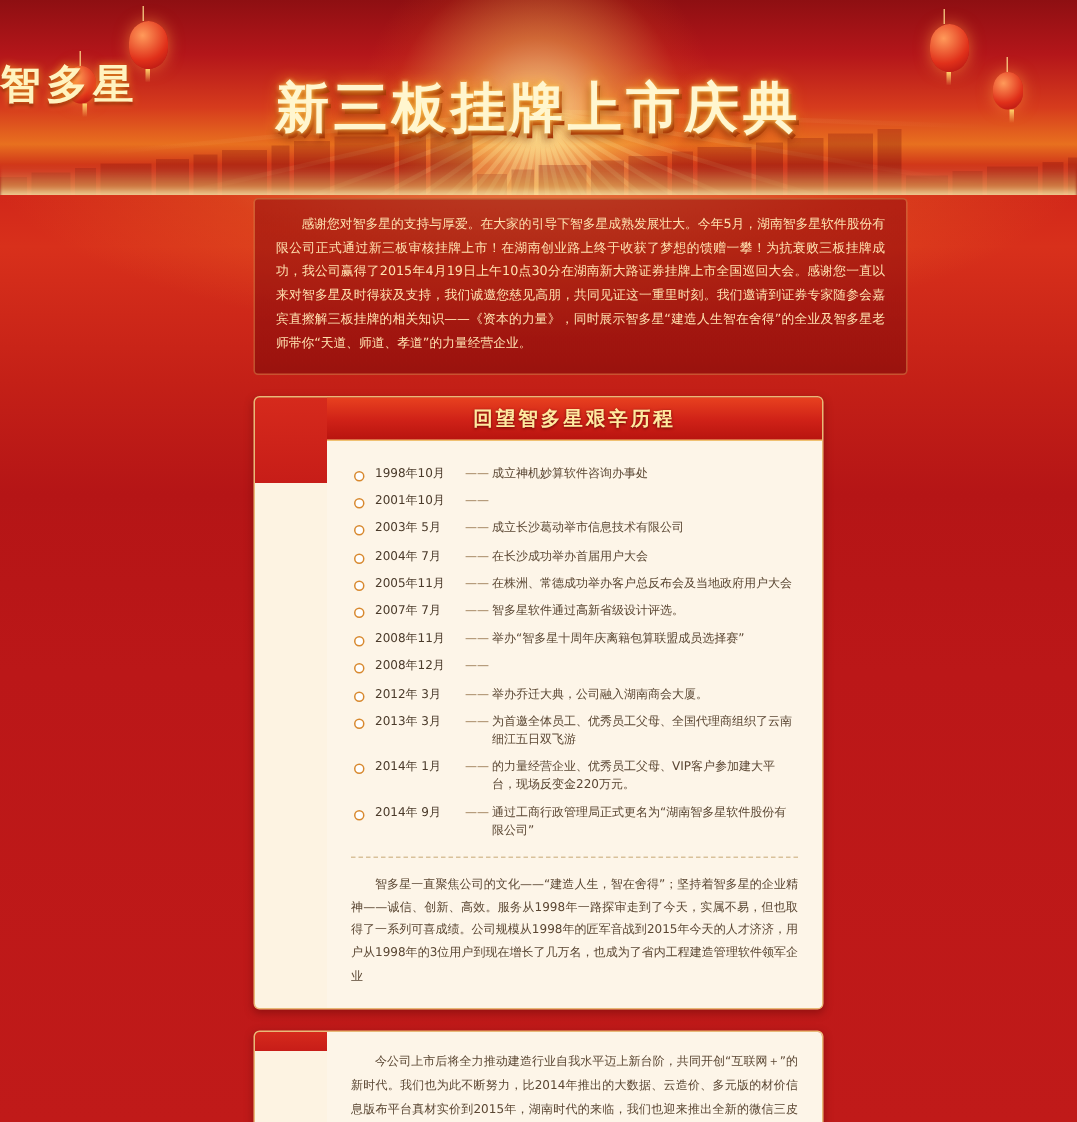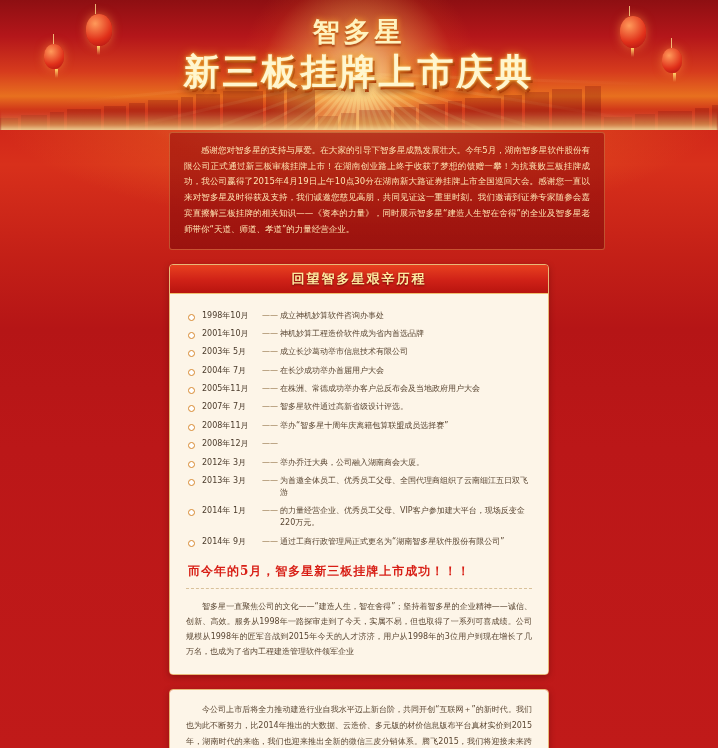--- a/index.html
+++ b/index.html
@@ -62,22 +62,22 @@
     background: linear-gradient(180deg, rgba(120,10,10,0.55), rgba(90,5,5,0.85));
   }
   .banner-glow-bottom {
     position: absolute;
     left: 0; bottom: -6px; width: 718px; height: 26px;
     background: linear-gradient(180deg, rgba(255,200,90,0) 0%, rgba(255,210,110,0.55) 55%, rgba(255,235,170,0.9) 80%, rgba(255,200,90,0.1) 100%);
     filter: blur(1px);
   }
   .title-zdx {
     position: absolute;
-    left: 0; top: 14px; width: 718px;
-    text-align: center;
+    left: 0; top: 38px; width: 718px;
+    text-align: left;
     font-family: "DejaVu Serif", "Liberation Serif", serif;
     font-size: 27px;
     font-weight: bold;
     letter-spacing: 4px;
     color: #fff3c0;
     text-shadow: 0 0 6px rgba(255,170,40,0.9), 0 2px 2px rgba(120,10,0,0.8);
   }
   .title-main {
     position: absolute;
     left: 0; top: 48px; width: 718px;
@@ -149,20 +149,21 @@
   
   .card {
     width: 380px;
     box-sizing: border-box;
     background: linear-gradient(180deg, #d62a1c 0%, #c71d18 14%, #fdf3e2 14%, #fdf3e2 100%);
     border-radius: 4px;
     border: 1px solid #e8b978;
     box-shadow: 0 2px 6px rgba(60,0,0,0.35);
     overflow: hidden;
     margin-bottom: 14px;
+    padding-left: 48px;
   }
   .card-head {
     height: 28px;
     background: linear-gradient(180deg, #e8411f 0%, #cf2117 55%, #b8140f 100%);
     border-bottom: 1px solid #f0c070;
     display: flex;
     align-items: center;
     justify-content: center;
   }
   .card-head-title {
@@ -328,21 +329,20 @@
             <div class="tl-item">
               <span class="tl-bullet"></span>
               <span class="tl-date">1998年10月</span>
               <span class="tl-dash">——</span>
               <span class="tl-text">成立神机妙算软件咨询办事处</span>
             </div>
             <div class="tl-item">
               <span class="tl-bullet"></span>
               <span class="tl-date">2001年10月</span>
               <span class="tl-dash">——</span>
-              <span class="tl-text">神机妙算工程造价软件成为省内首选品牌</span>
             </div>
             <div class="tl-item">
               <span class="tl-bullet"></span>
               <span class="tl-date">2003年 5月</span>
               <span class="tl-dash">——</span>
               <span class="tl-text">成立长沙葛动举市信息技术有限公司</span>
             </div>
             <div class="tl-item">
               <span class="tl-bullet"></span>
               <span class="tl-date">2004年 7月</span>
@@ -390,21 +390,20 @@
               <span class="tl-dash">——</span>
               <span class="tl-text">的力量经营企业、优秀员工父母、VIP客户参加建大平台，现场反变金220万元。</span>
             </div>
             <div class="tl-item">
               <span class="tl-bullet"></span>
               <span class="tl-date">2014年 9月</span>
               <span class="tl-dash">——</span>
               <span class="tl-text">通过工商行政管理局正式更名为“湖南智多星软件股份有限公司”</span>
             </div>
           </div>
-        <div class="highlight-line">而今年的5月，智多星新三板挂牌上市成功！！！</div>
         <hr class="divider">
         <div class="para">智多星一直聚焦公司的文化——“建造人生，智在舍得”；坚持着智多星的企业精神——诚信、创新、高效。服务从1998年一路探审走到了今天，实属不易，但也取得了一系列可喜成绩。公司规模从1998年的匠军音战到2015年今天的人才济济，用户从1998年的3位用户到现在增长了几万名，也成为了省内工程建造管理软件领军企业</div>
       </div>
     </div>
 
     <div class="card">
       <div class="card-body">
         <div class="closing">今公司上市后将全力推动建造行业自我水平迈上新台阶，共同开创“互联网＋”的新时代。我们也为此不断努力，比2014年推出的大数据、云造价、多元版的材价信息版布平台真材实价到2015年，湖南时代的来临，我们也迎来推出全新的微信三皮分销体系。腾飞2015，我们将迎接未来跨越式发展的新篇章！</div>
       </div>
     </div>

